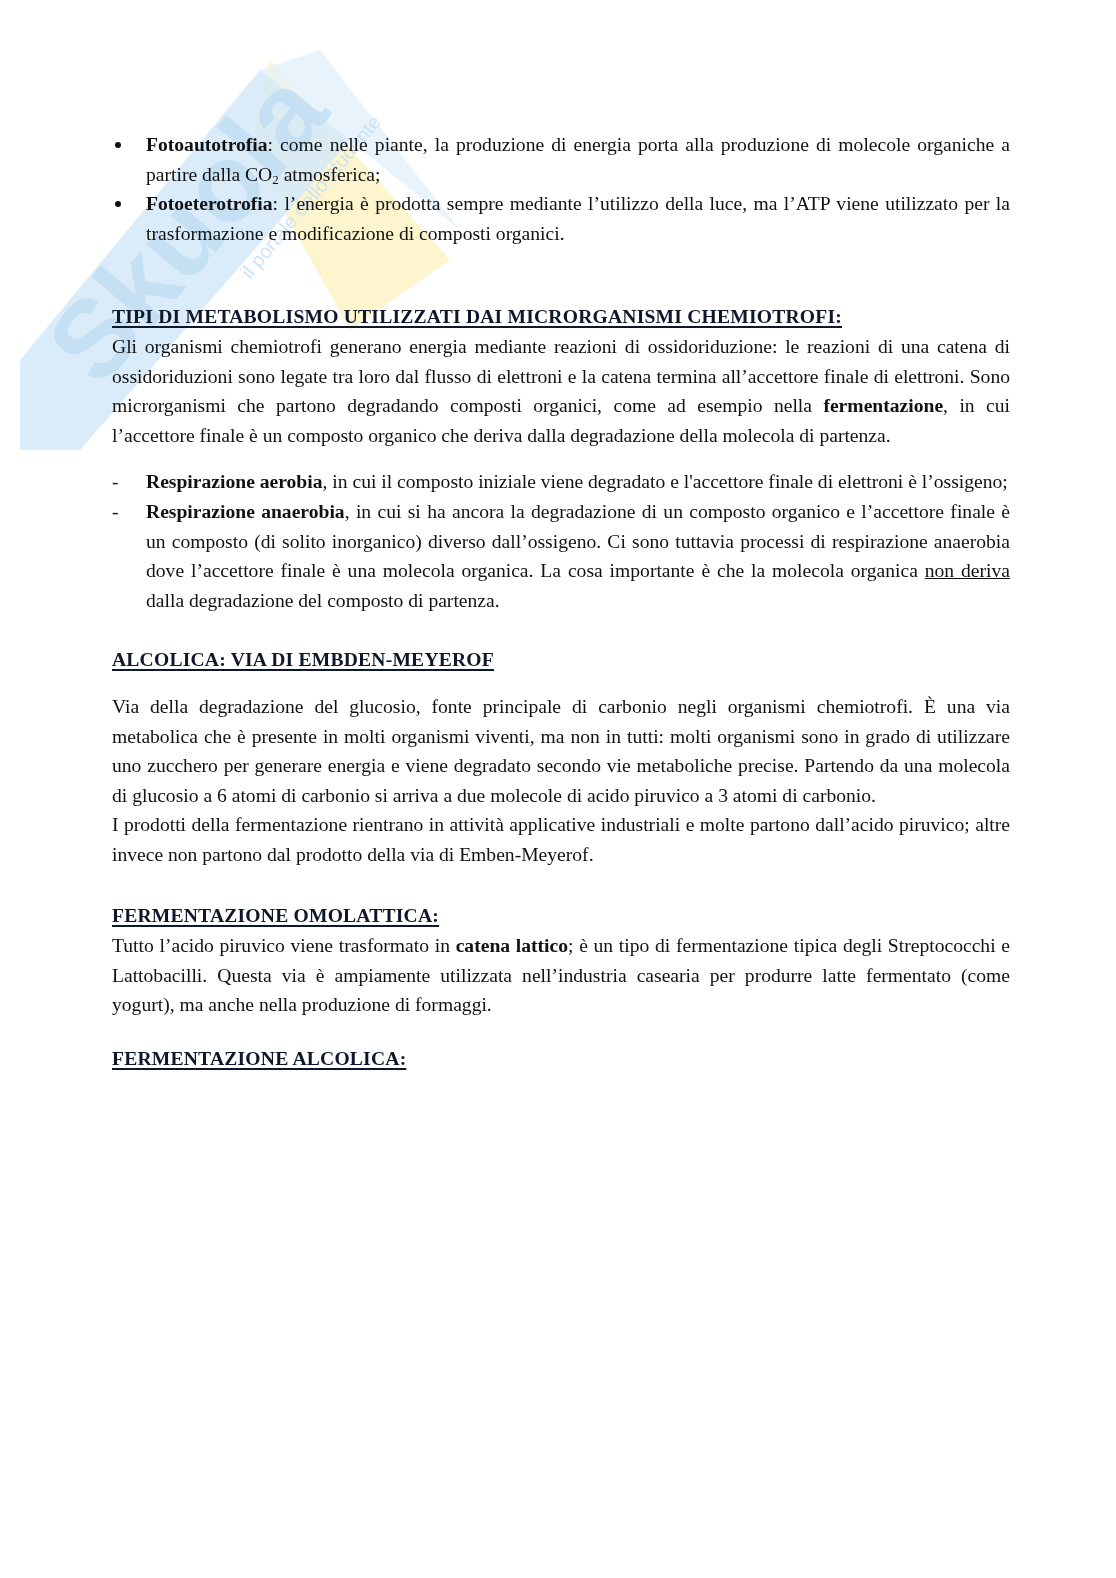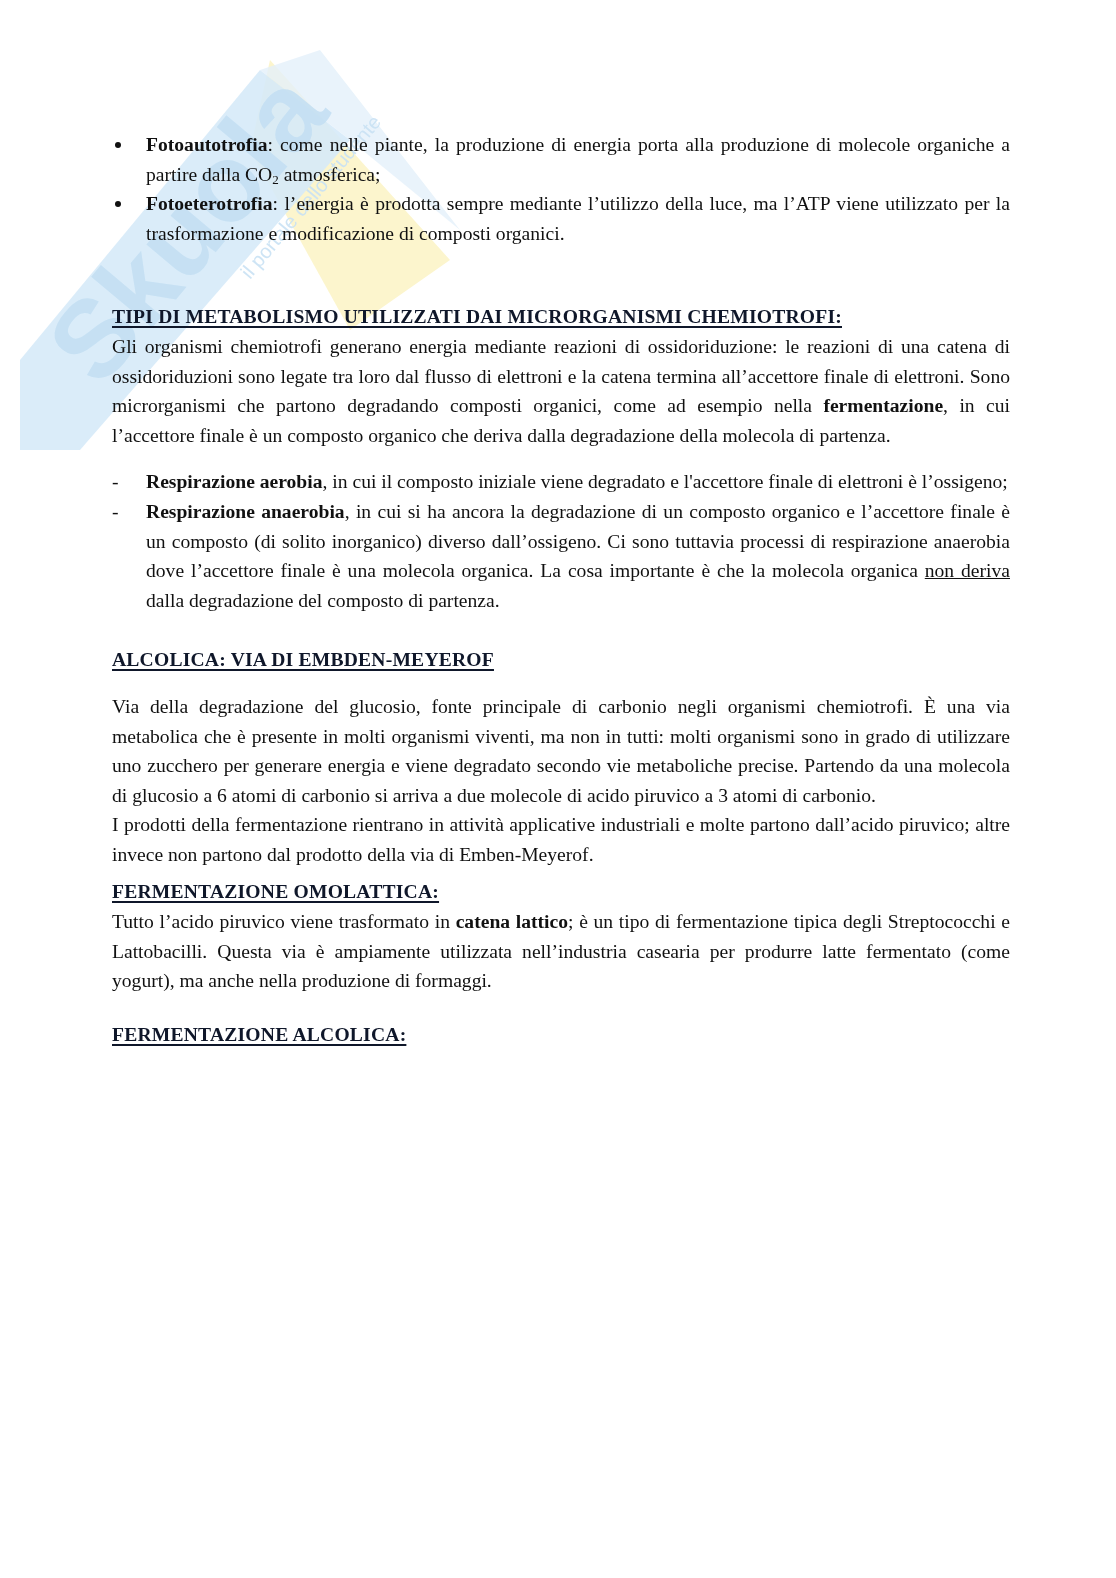--- a/index.html
+++ b/index.html
@@ -66,19 +66,19 @@
         <span class="marker">-</span>
         <b>Respirazione anaerobia</b><span>, in cui si ha ancora la degradazione di un composto organico e l’accettore finale è un composto (di solito inorganico) diverso dall’ossigeno. Ci sono tuttavia processi di respirazione anaerobia dove l’accettore finale è una molecola organica. La cosa importante è che la molecola organica </span><span class="u">non deriva</span><span> dalla degradazione del composto di partenza.</span>
       </li>
     </ul>
 
 
     <h2 class="heading" style="margin-top:30px;">ALCOLICA: VIA DI EMBDEN-MEYEROF</h2>
     <p style="margin-top:17px;">Via della degradazione del glucosio, fonte principale di carbonio negli organismi chemiotrofi. È una via metabolica che è presente in molti organismi viventi, ma non in tutti: molti organismi sono in grado di utilizzare uno zucchero per generare energia e viene degradato secondo vie metaboliche precise. Partendo da una molecola di glucosio a 6 atomi di carbonio si arriva a due molecole di acido piruvico a 3 atomi di carbonio.</p>
     <p>I prodotti della fermentazione rientrano in attività applicative industriali e molte partono dall’acido piruvico; altre invece non partono dal prodotto della via di Emben-Meyerof.</p>
 
-    <h2 class="heading" style="margin-top:8px;">FERMENTAZIONE OMOLATTICA:</h2>
+    <h2 class="heading" style="margin-top:32px;">FERMENTAZIONE OMOLATTICA:</h2>
     <p><span>Tutto l’acido piruvico viene trasformato in </span><b>catena lattico</b><span>; è un tipo di fermentazione tipica degli Streptococchi e Lattobacilli. Questa via è ampiamente utilizzata nell’industria casearia per produrre latte fermentato (come yogurt), ma anche nella produzione di formaggi.</span></p>
 
     <h2 class="heading" style="margin-top:24px;">FERMENTAZIONE ALCOLICA:</h2>
 
   </div>
 </div>
 
 </body></html>

